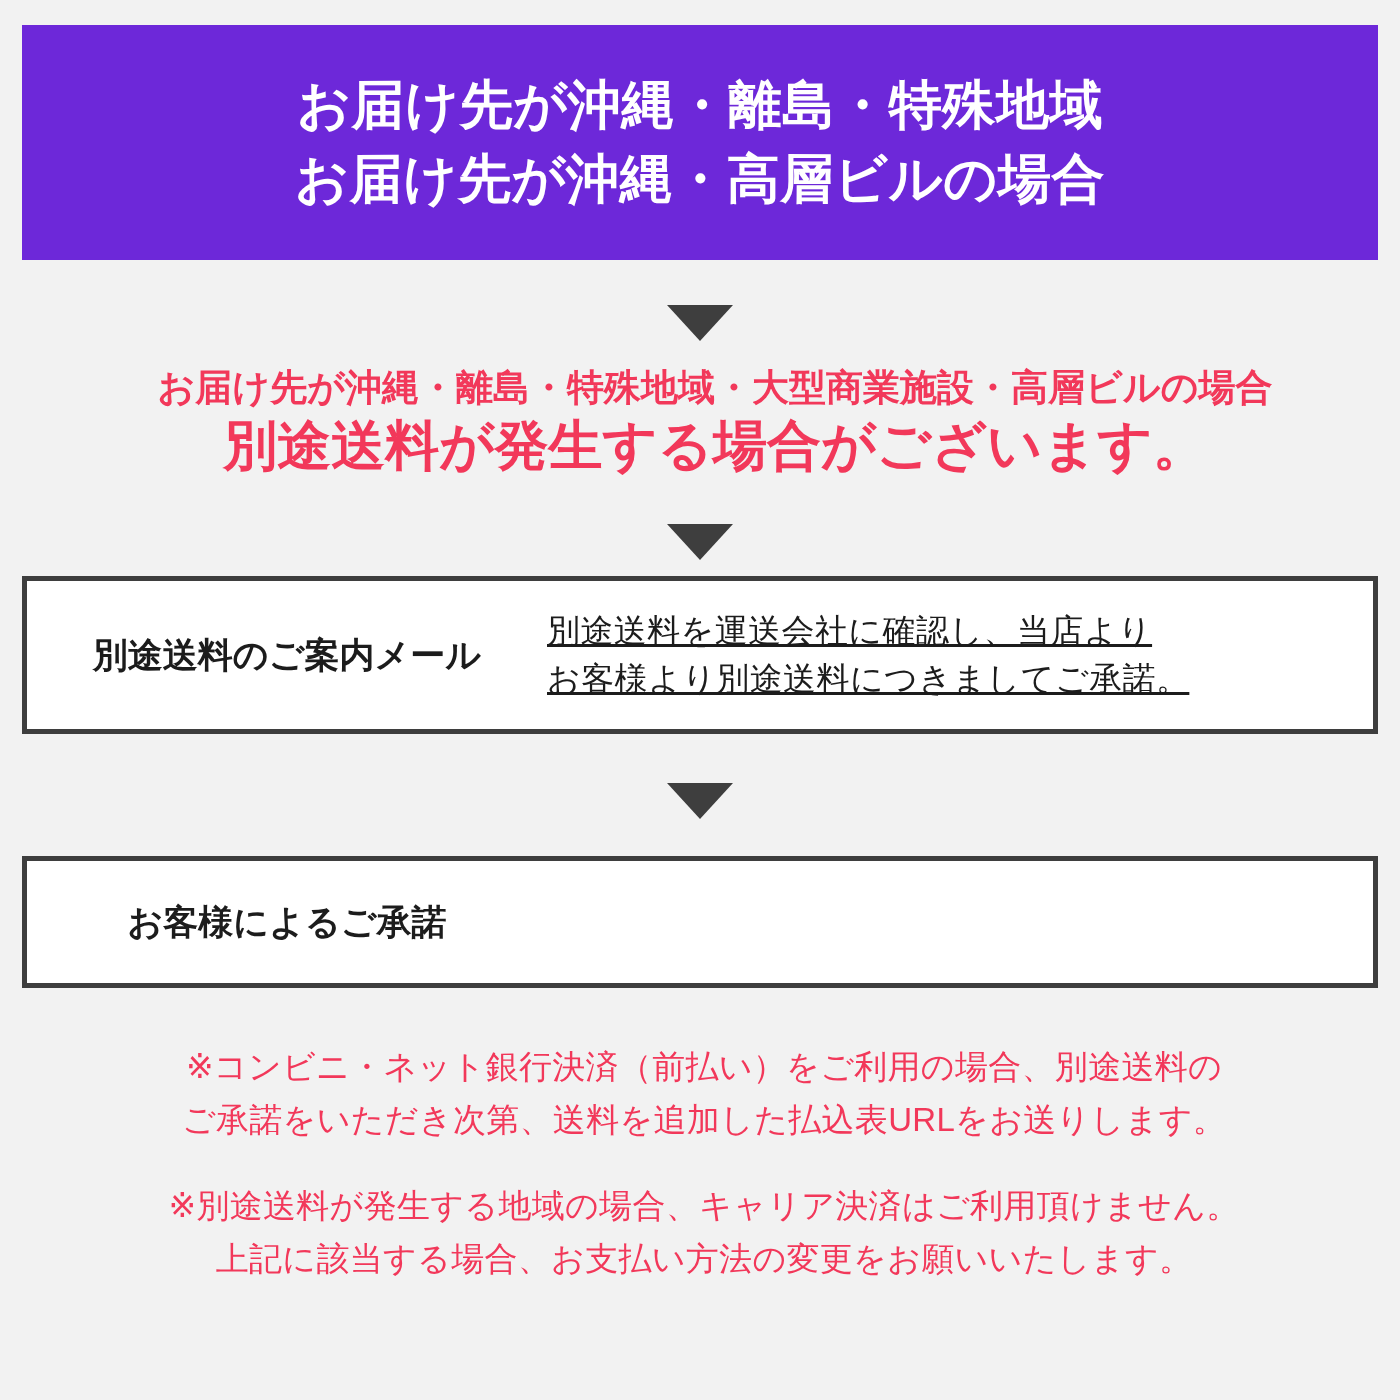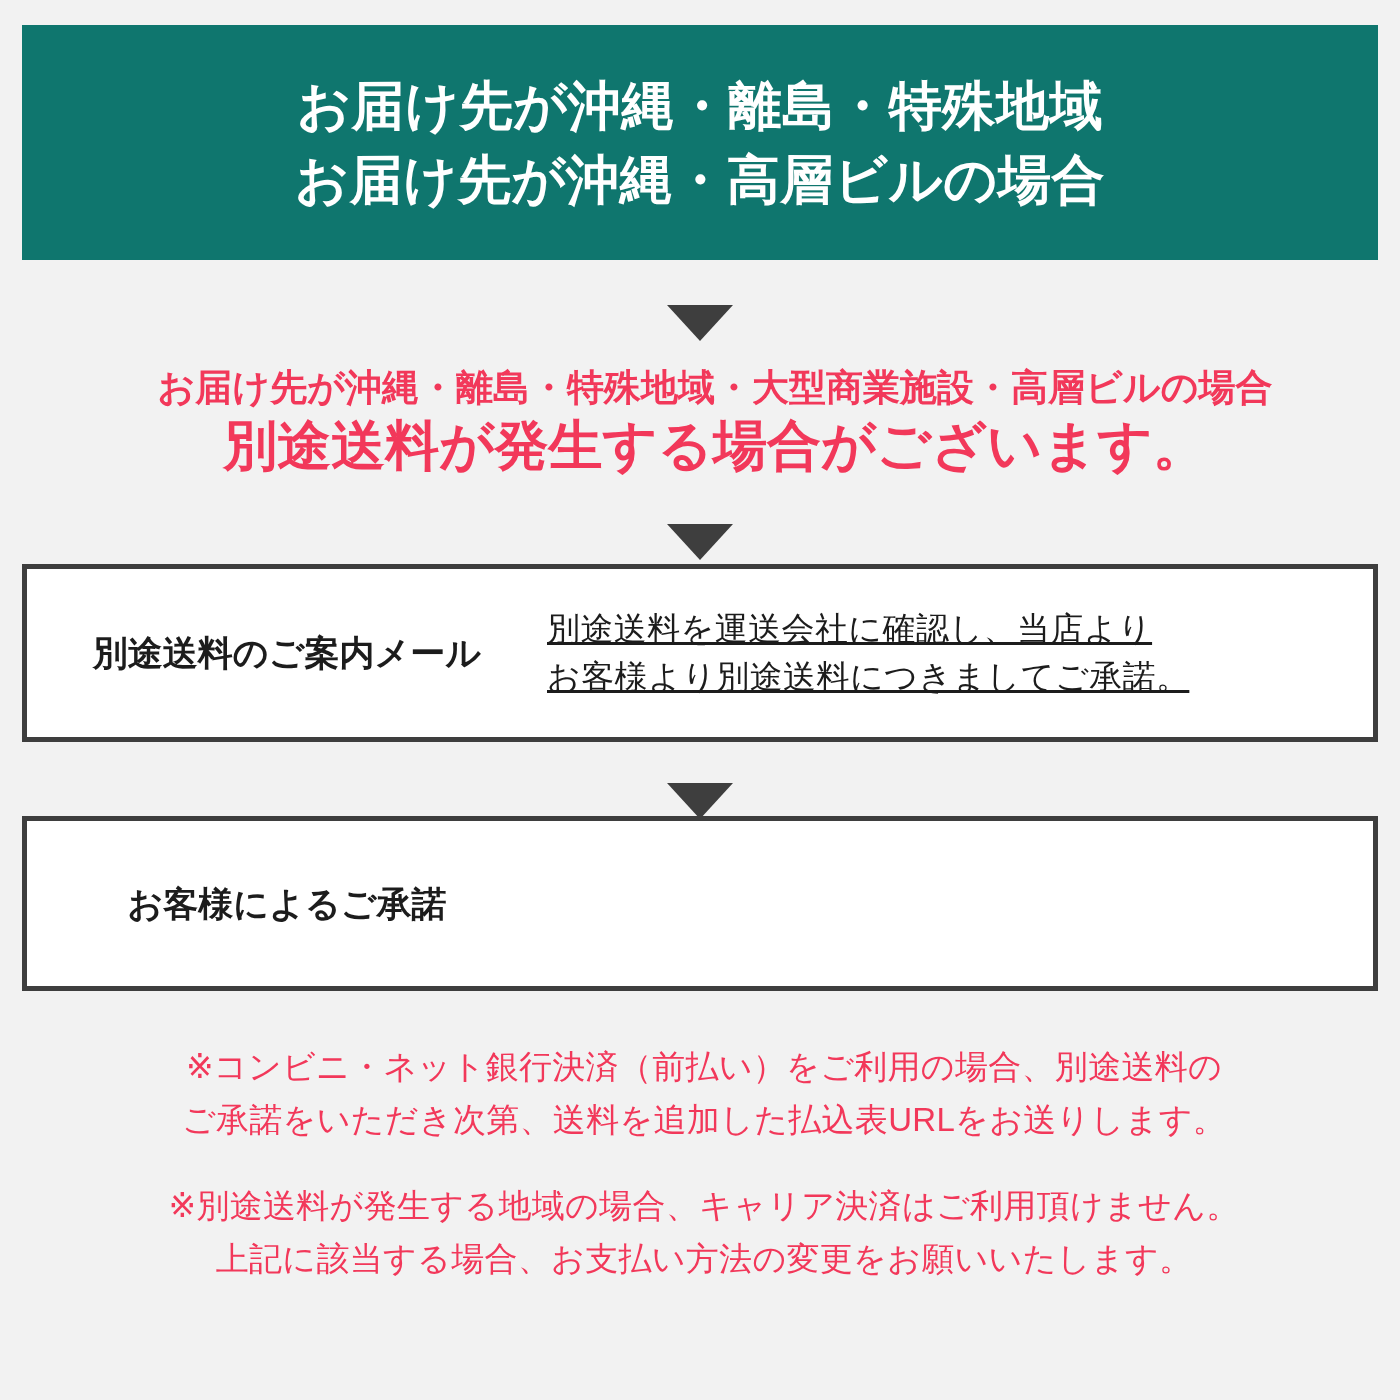--- a/index.html
+++ b/index.html
@@ -22,26 +22,27 @@
     box-sizing: border-box;
   }
 
   
   .header-banner {
     position: absolute;
     left: 22px;
     top: 25px;
     width: 1356px;
     height: 235px;
-    background: #0f766e;
+    background: #6d28d9;
     display: flex;
     flex-direction: column;
     align-items: center;
     justify-content: center;
     box-sizing: border-box;
+    font-family: Liberation Serif, serif;
   }
   .header-line {
     color: #ffffff;
     font-size: 53px;
     font-weight: bold;
     line-height: 1.38;
     letter-spacing: 0.5px;
     white-space: nowrap;
     text-align: center;
   }
@@ -88,22 +89,22 @@
   .step-box {
     position: absolute;
     left: 22px;
     width: 1356px;
     background: #ffffff;
     border: 5px solid #3e3e3e;
     box-sizing: border-box;
     display: flex;
     align-items: center;
   }
-  #step1 { top: 564px; height: 178px; }
-  #step2 { top: 816px; height: 175px; }
+  #step1 { top: 576px; height: 158px; }
+  #step2 { top: 856px; height: 132px; }
 
   .step-title {
     width: 520px;
     text-align: center;
     font-size: 35px;
     font-weight: bold;
     color: #1c1c1c;
     line-height: 1.2;
     flex: 0 0 auto;
   }

